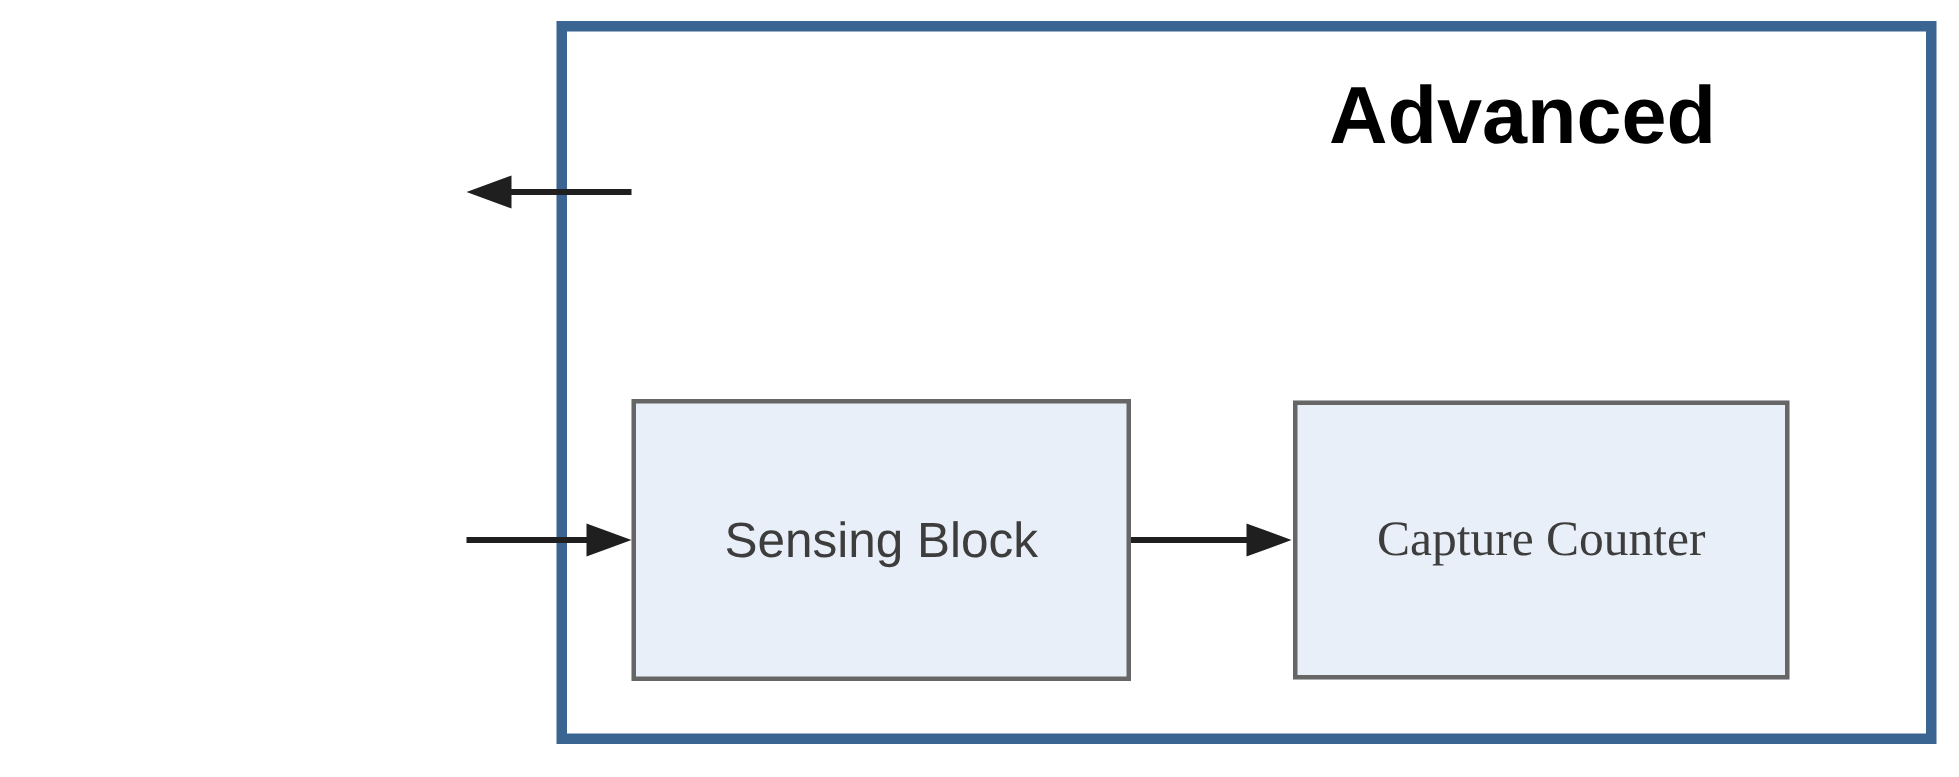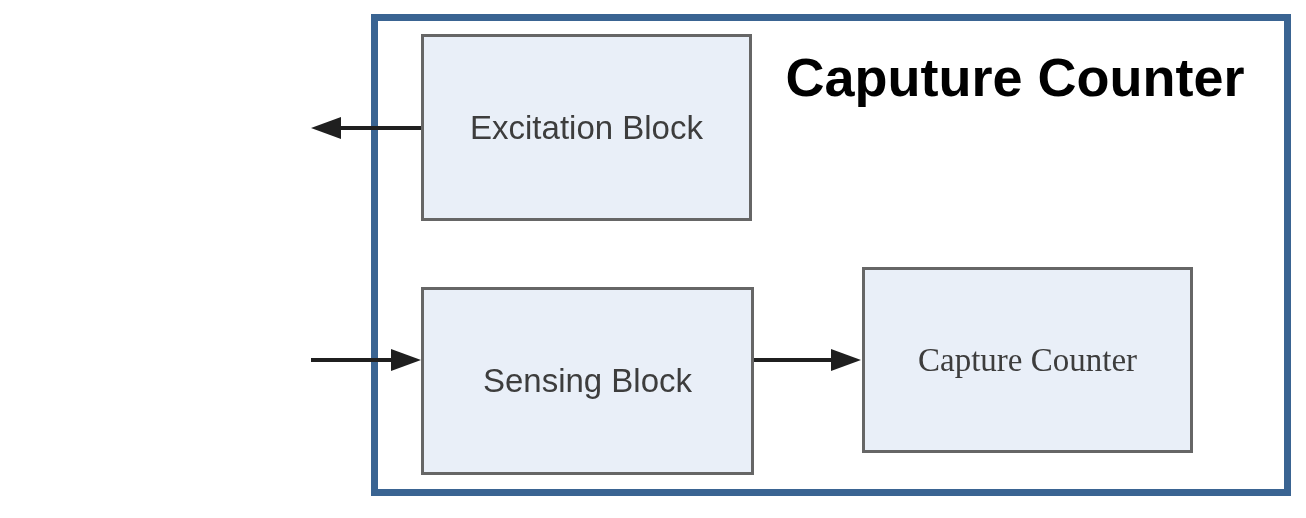--- a/index.html
+++ b/index.html
@@ -61,47 +61,44 @@
     display: flex;
     align-items: center;
     justify-content: center;
   }
   .block-label {
     font-size: 33px;
     font-weight: normal;
     color: var(--block-label, #3d3d3d);
   }
   .block-excitation { left: 43px;  top: 13px;  width: 325px; height: 181px; }
-  .block-sensing    { left: 43px;  top: 245px; width: 327px; height: 182px; margin-top: 21px; }
+  .block-sensing    { left: 43px;  top: 245px; width: 327px; height: 182px; }
   .block-capture    { left: 484px; top: 246px; width: 325px; height: 180px; font-family: Liberation Serif, serif; }
   .arrows-overlay {
     position: absolute;
     left: 0;
     top: 0;
     width: 1306px;
     height: 518px;
     pointer-events: none;
     z-index: 10;
   }
 </style>
 </head>
 <body>
 
 <div class="canvas">
 
 
   <div class="acc-container">
 
     <div class="acc-title">
-      <div>Caputure Counter</div>
+      <div>Advanced</div>
     </div>
 
-    <div class="block block-excitation">
-      <span class="block-label">Excitation Block</span>
-    </div>
 
     <div class="block block-sensing">
       <span class="block-label">Sensing Block</span>
     </div>
 
     <div class="block block-capture">
       <span class="block-label">Capture Counter</span>
     </div>
 
   </div>

